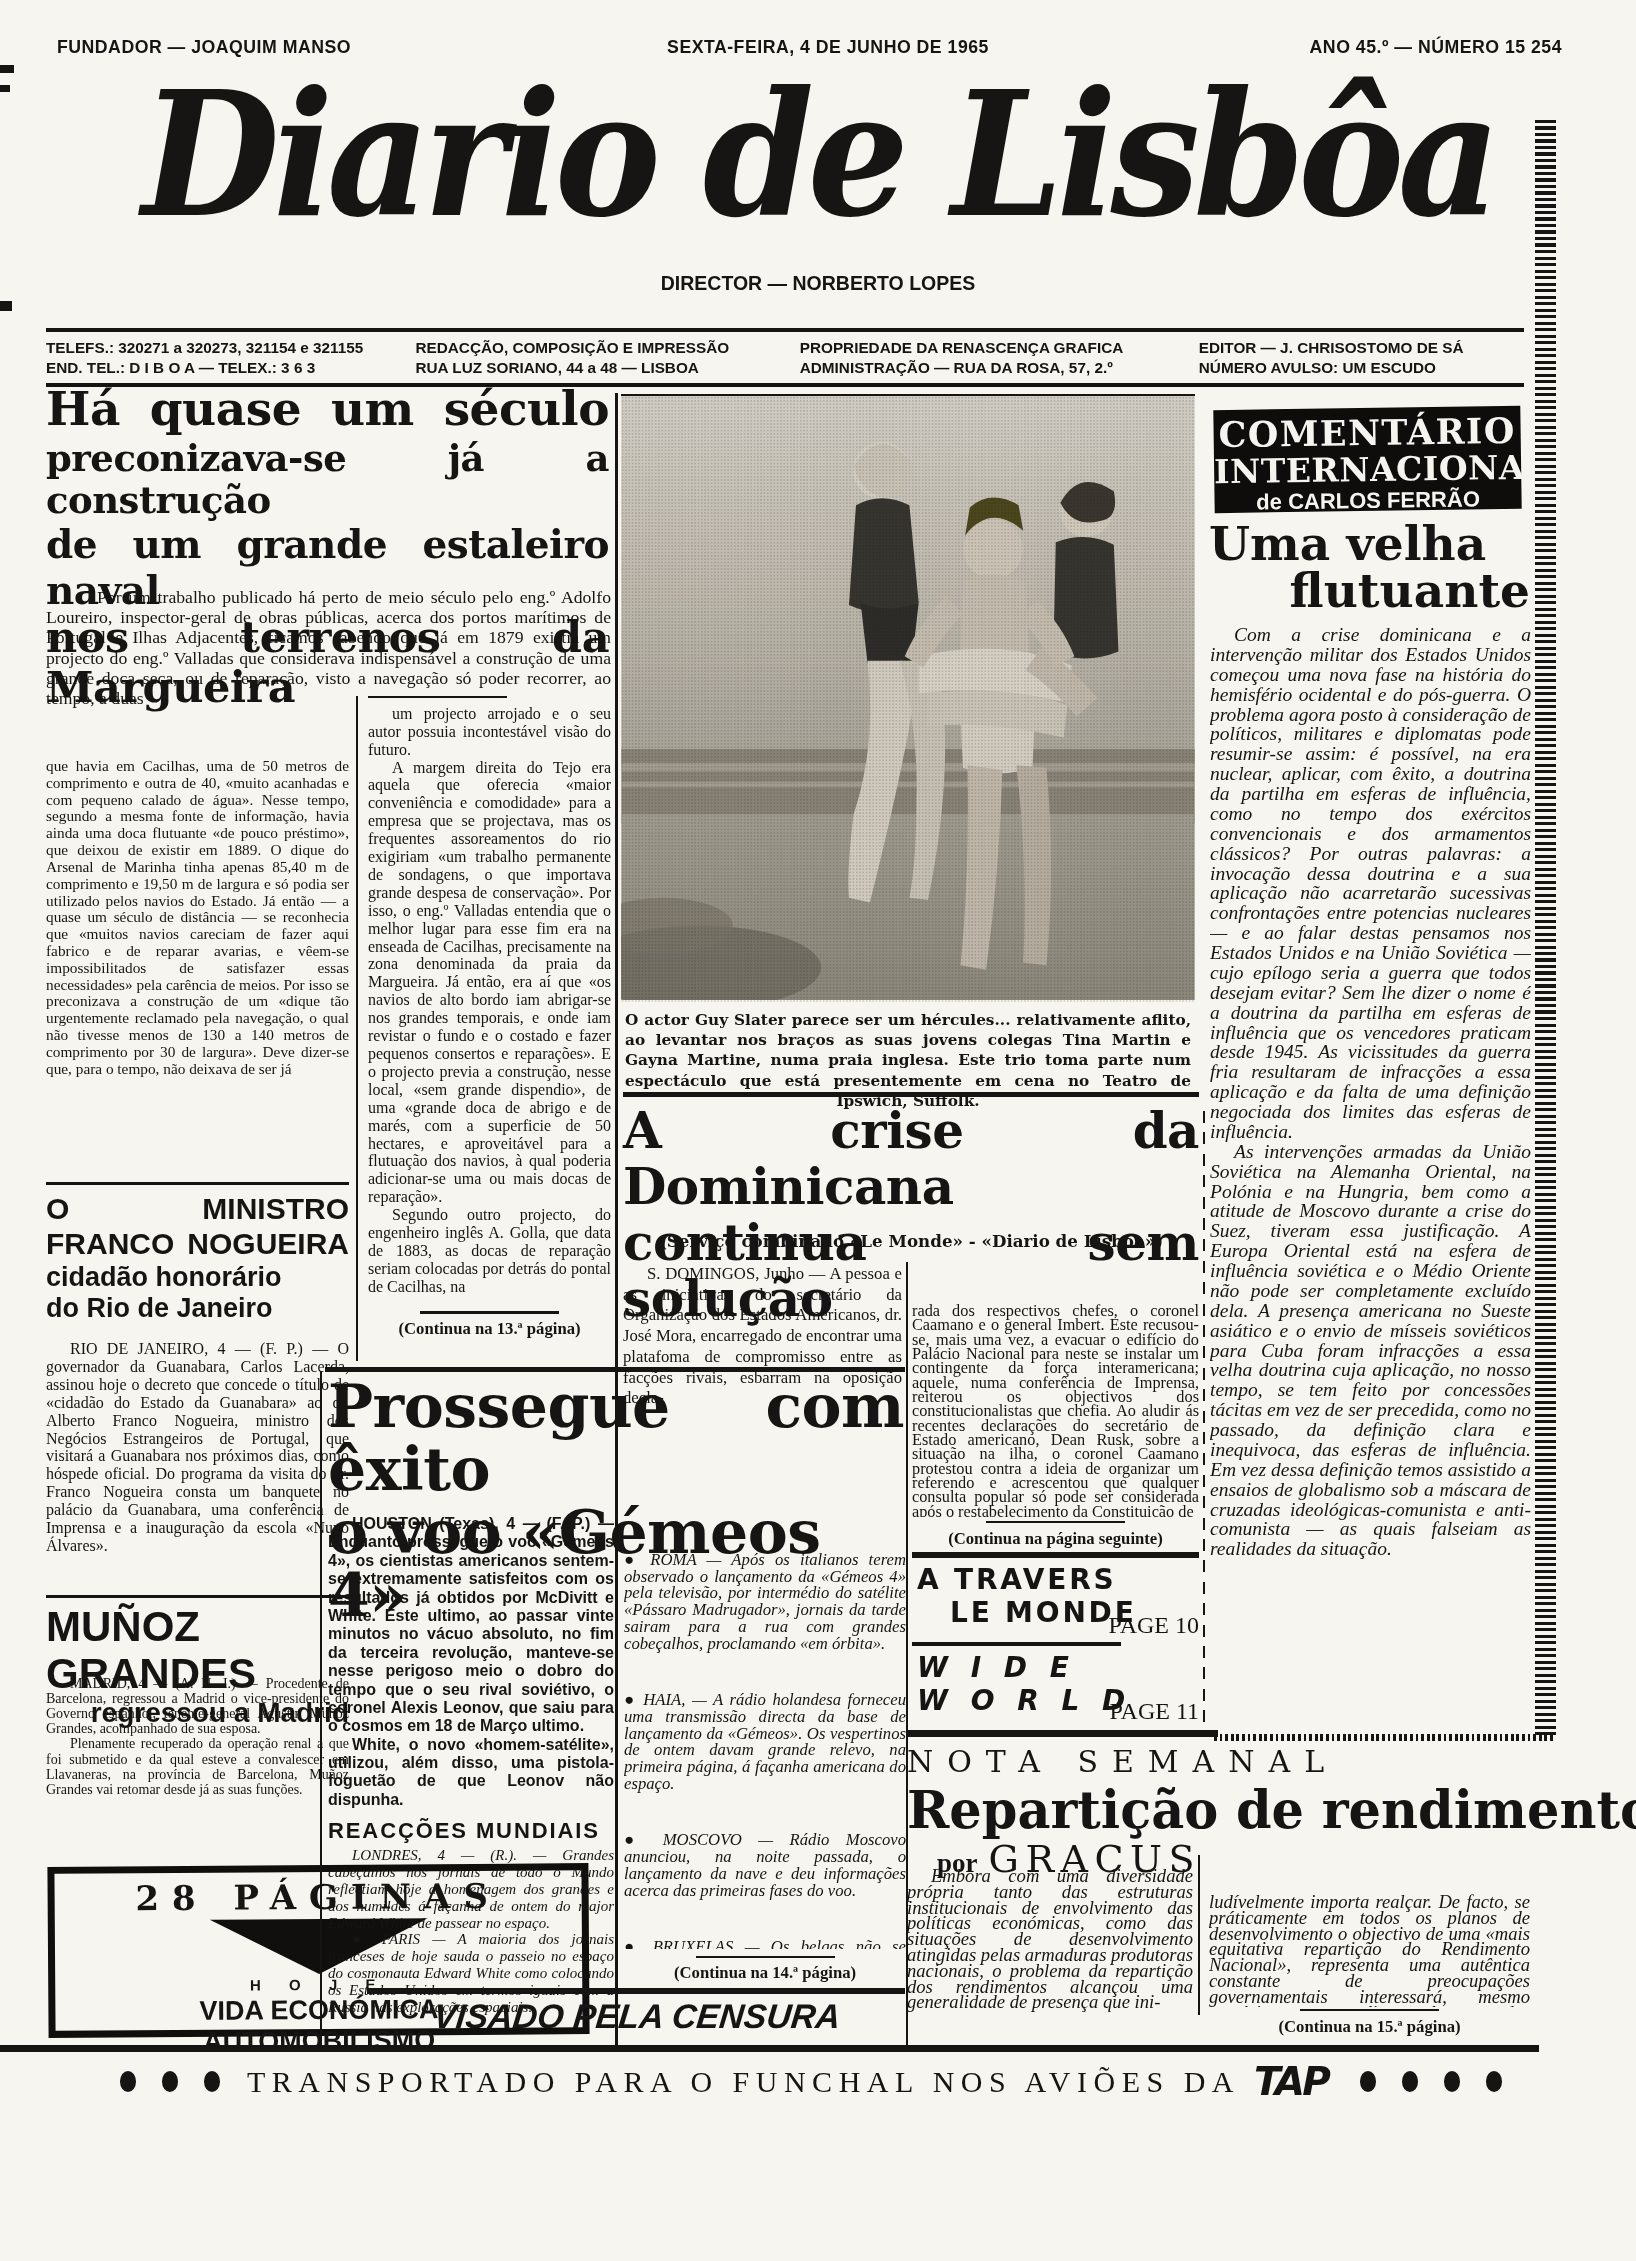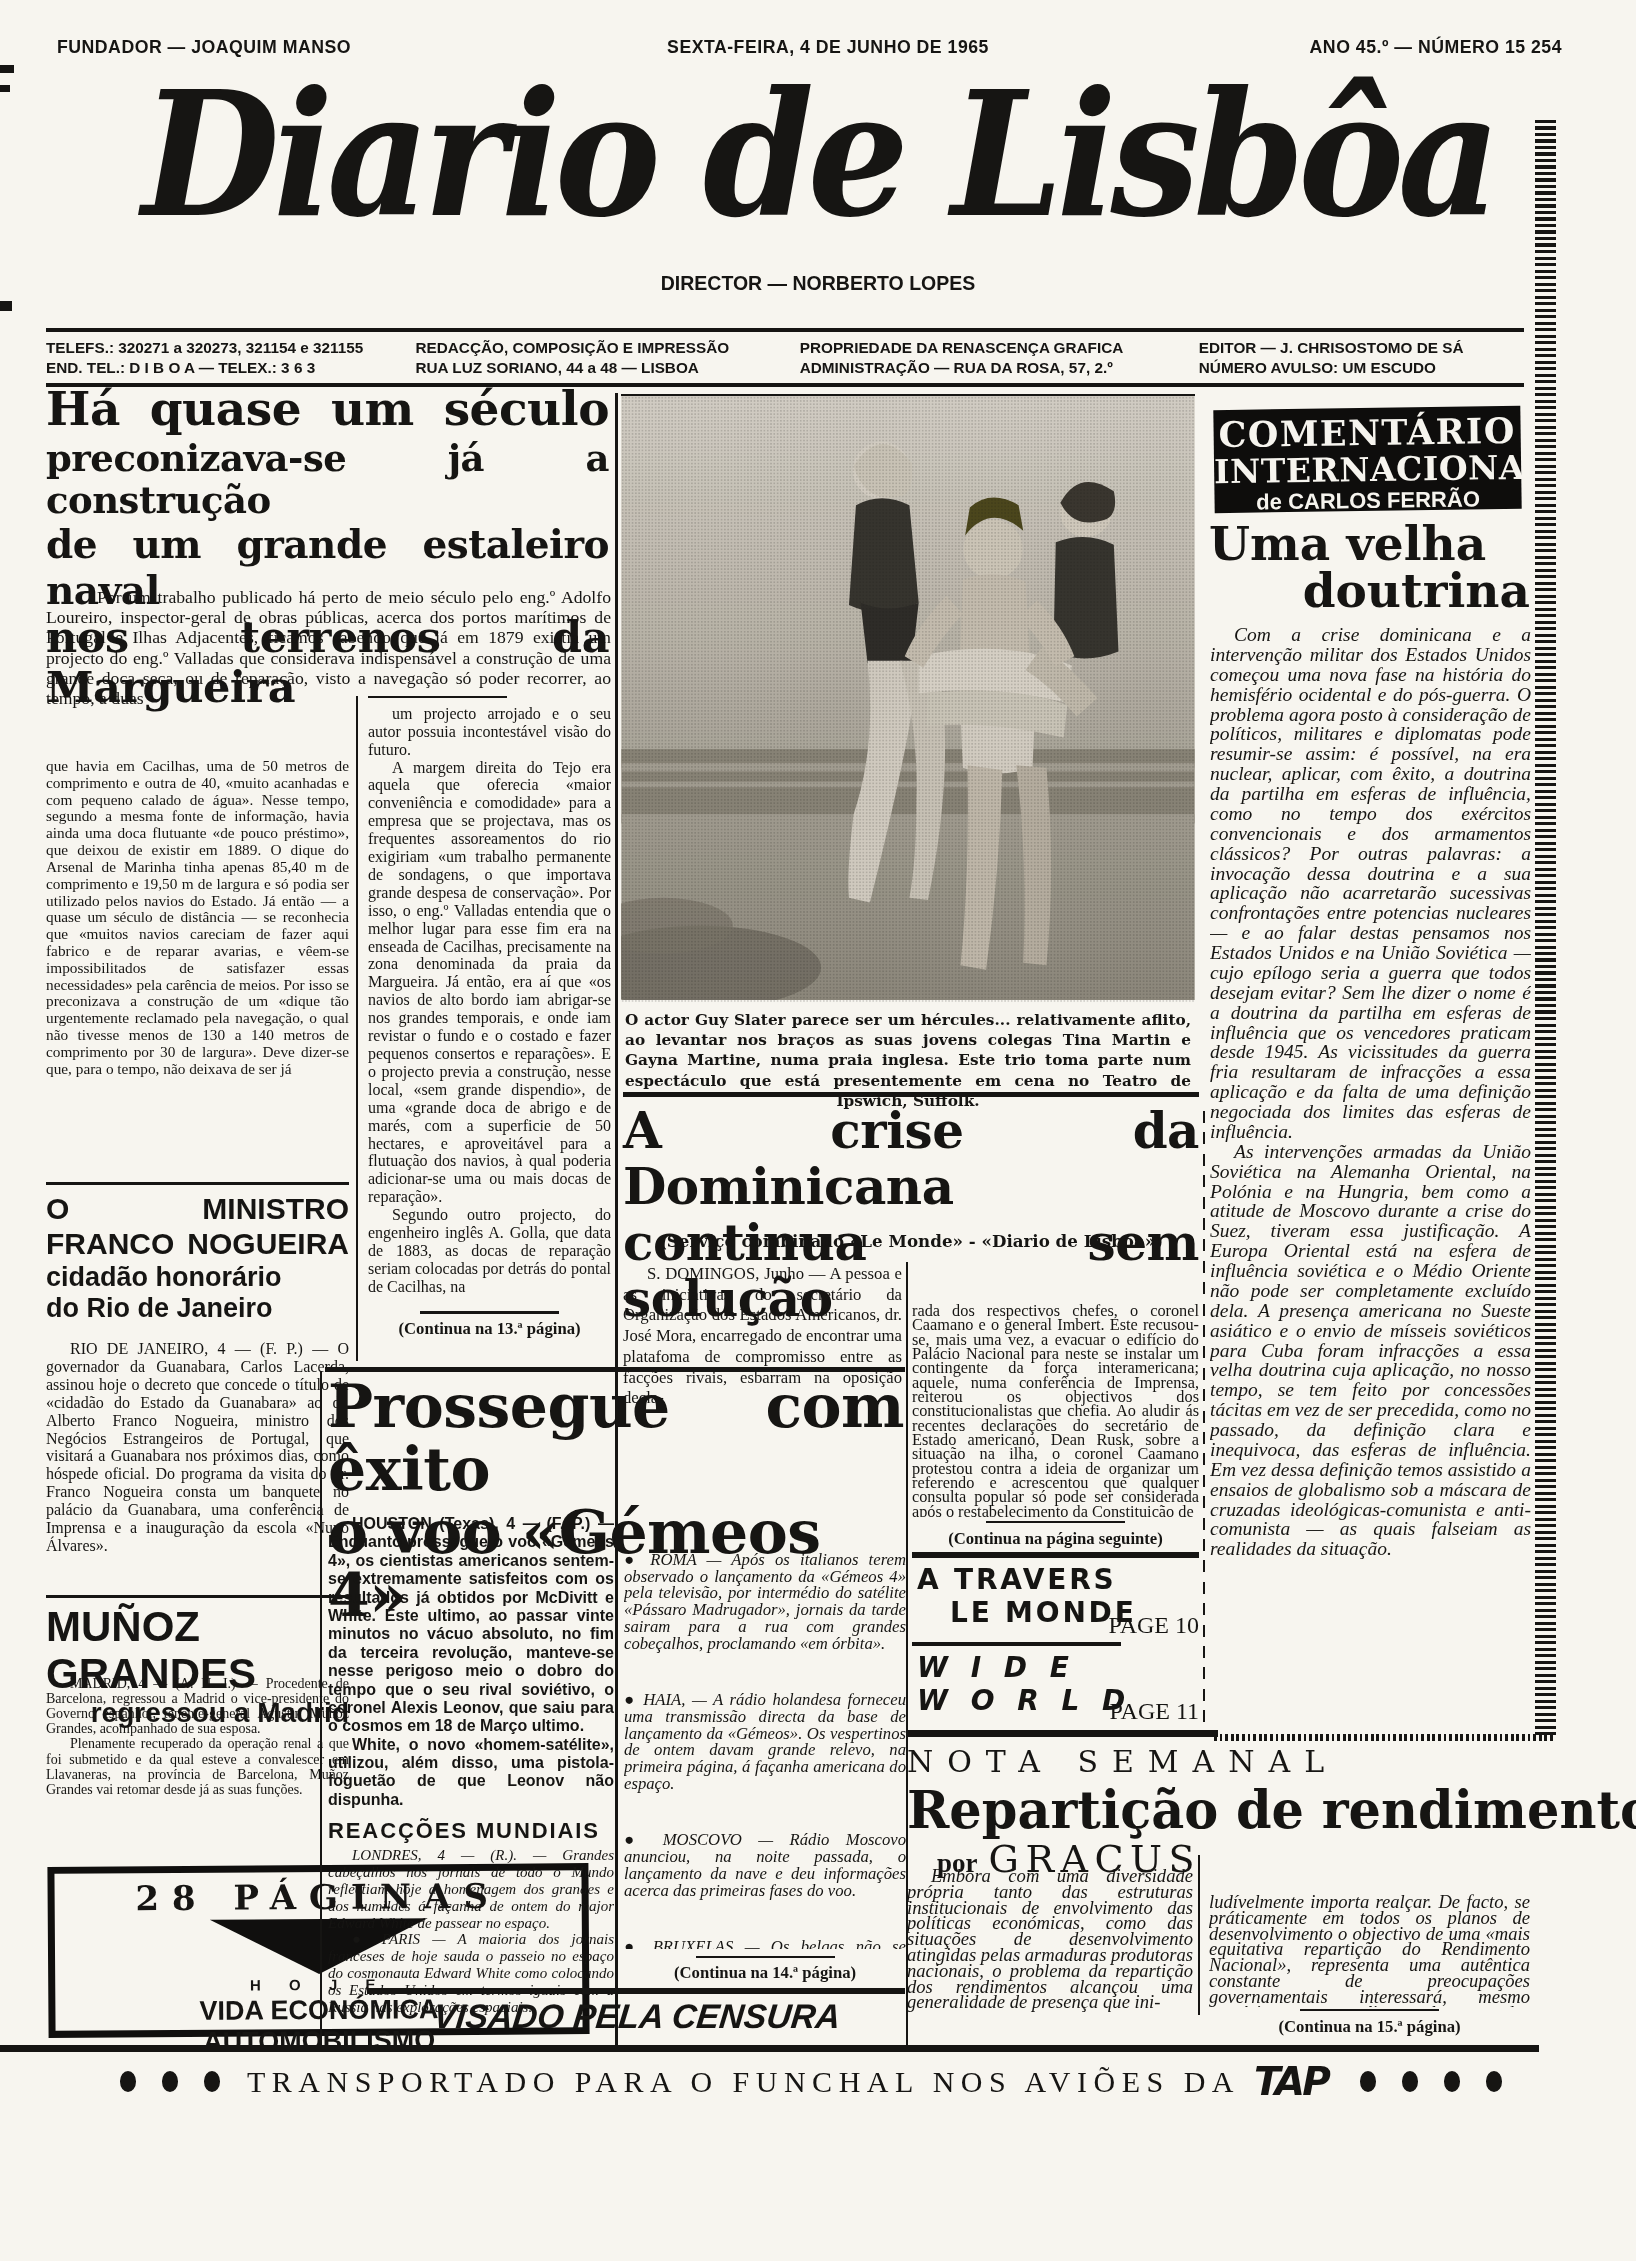--- a/index.html
+++ b/index.html
@@ -247,21 +247,21 @@
   <div class="abs blacksans ital" style="left:372px;top:1997px;width:530px;font-size:34px;text-align:center;transform:skewX(-6deg);">VISADO PELA CENSURA</div>
 
   <div class="abs comtbox" style="left:1214px;top:408px;width:307px;height:103px;">
     <div class="serifhead" style="font-size:35px;letter-spacing:1.4px;margin-top:3.7px;">COMENTÁRIO</div>
     <div class="serifhead" style="font-size:33px;letter-spacing:0.5px;margin-top:-2.8px;">INTERNACIONAL</div>
     <div class="blacksans" style="font-size:22px;margin-top:-0.9px;">de CARLOS FERRÃO</div>
   </div>
 
   <div class="abs serifhead" style="left:1209px;top:520px;width:321px;line-height:1.0;">
     <div style="font-size:47px;">Uma velha</div>
-    <div style="font-size:47px;text-align:right;">doutrina</div>
+    <div style="font-size:47px;text-align:right;">flutuante</div>
   </div>
 
   <div class="abs bodycol ital" style="left:1210px;top:625px;width:321px;height:1102px;font-size:19.5px;line-height:1.02;overflow:hidden;">
       <p>Com a crise dominicana e a intervenção militar dos Estados Unidos começou uma nova fase na história do hemisfério ocidental e do pós-guerra. O problema agora posto à consideração de políticos, militares e diplomatas pode resumir-se assim: é possível, na era nuclear, aplicar, com êxito, a doutrina da partilha em esferas de influência, como no tempo dos exércitos convencionais e dos armamentos clássicos? Por outras palavras: a invocação dessa doutrina e a sua aplicação não acarretarão sucessivas confrontações entre potencias nucleares — e ao falar destas pensamos nos Estados Unidos e na União Soviética — cujo epílogo seria a guerra que todos desejam evitar? Sem lhe dizer o nome é a doutrina da partilha em esferas de influência que os vencedores praticam desde 1945. As vicissitudes da guerra fria resultaram de infracções a essa aplicação e da falta de uma definição negociada dos limites das esferas de influência.</p>
       <p>As intervenções armadas da União Soviética na Alemanha Oriental, na Polónia e na Hungria, bem como a atitude de Moscovo durante a crise do Suez, tiveram essa justificação. A Europa Oriental está na esfera de influência soviética e o Médio Oriente não pode ser completamente excluído dela. A presença americana no Sueste asiático e o envio de mísseis soviéticos para Cuba foram infracções a essa velha doutrina cuja aplicação, no nosso tempo, se tem feito por concessões tácitas em vez de ser precedida, como no passado, da definição clara e inequivoca, das esferas de influência. Em vez dessa definição temos assistido a ensaios de globalismo sob a máscara de cruzadas ideológicas-comunista e anti-comunista — as quais falseiam as realidades da situação.</p>
     </div>
 
   <div class="vdash" style="left:1203px;top:1111px;width:2.3px;height:618px;"></div>
 
   <div class="vband" style="left:1535px;top:120px;width:21.4px;height:1618px;"></div>

